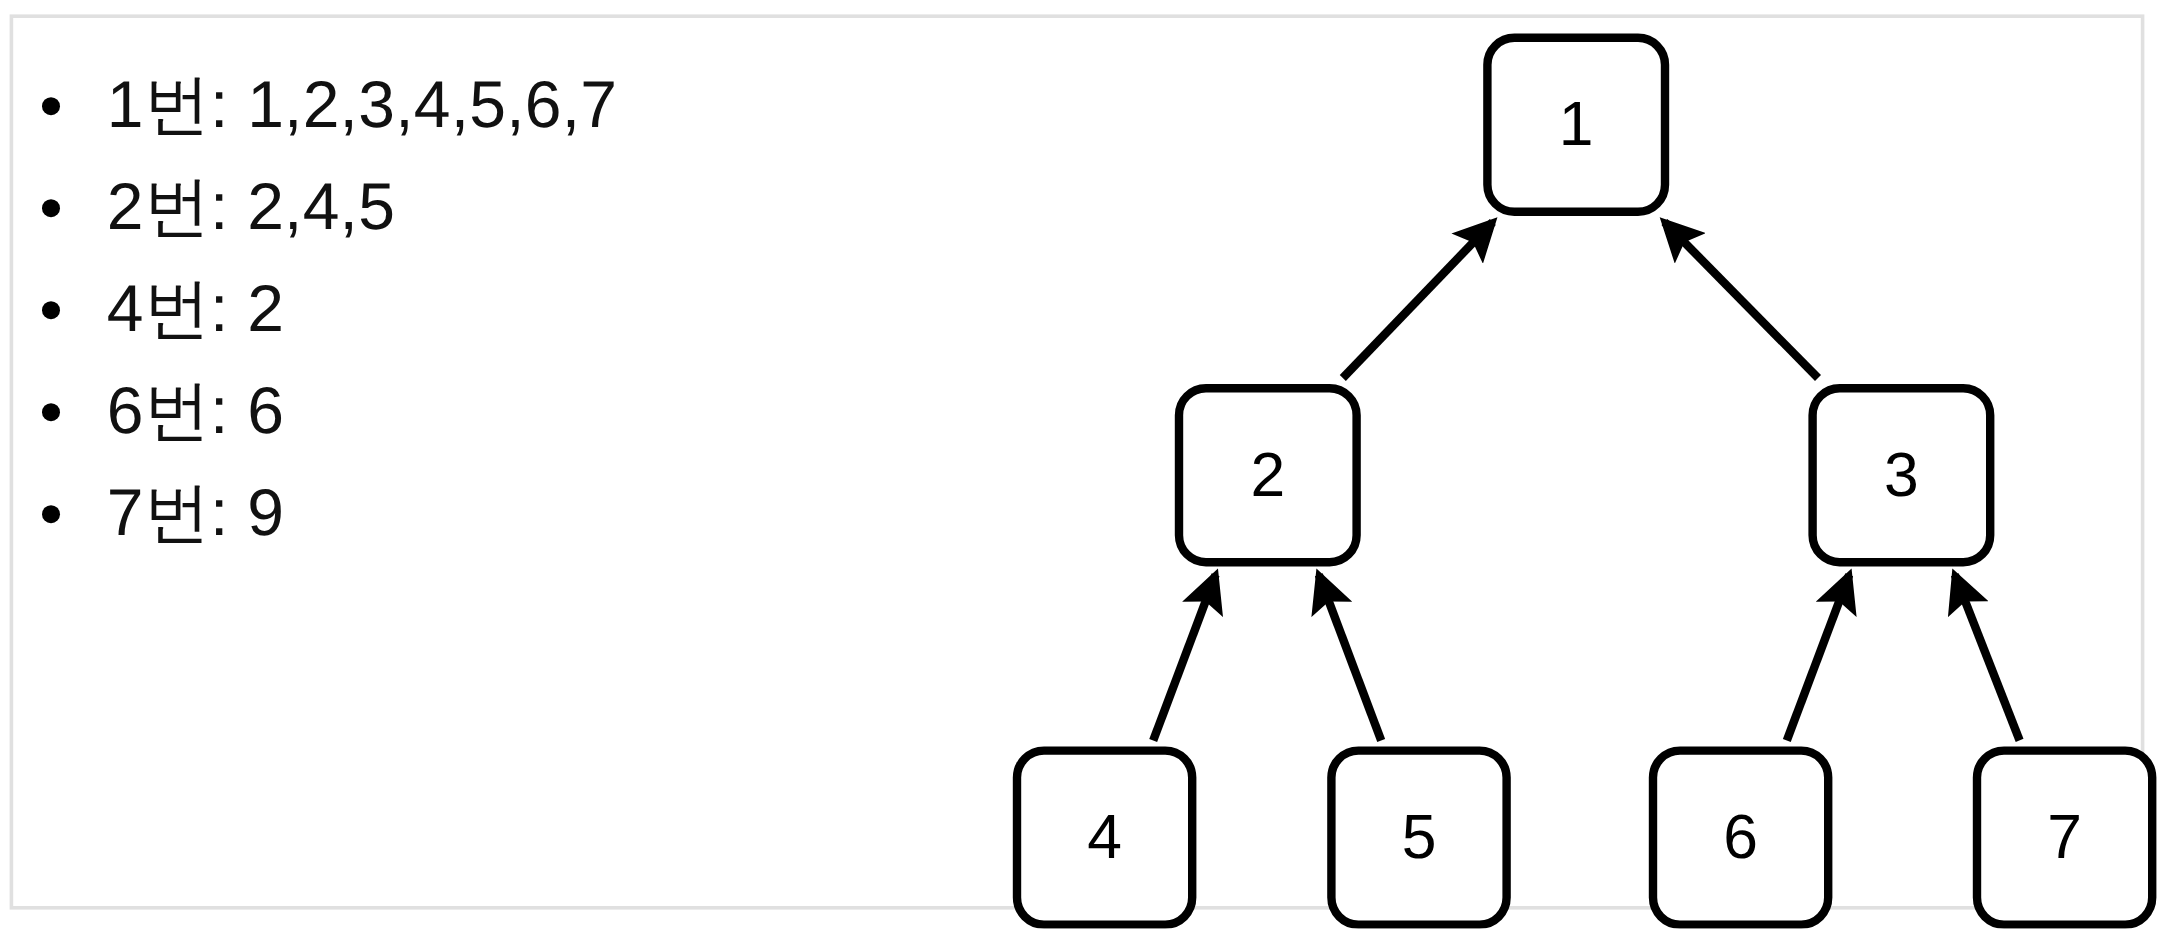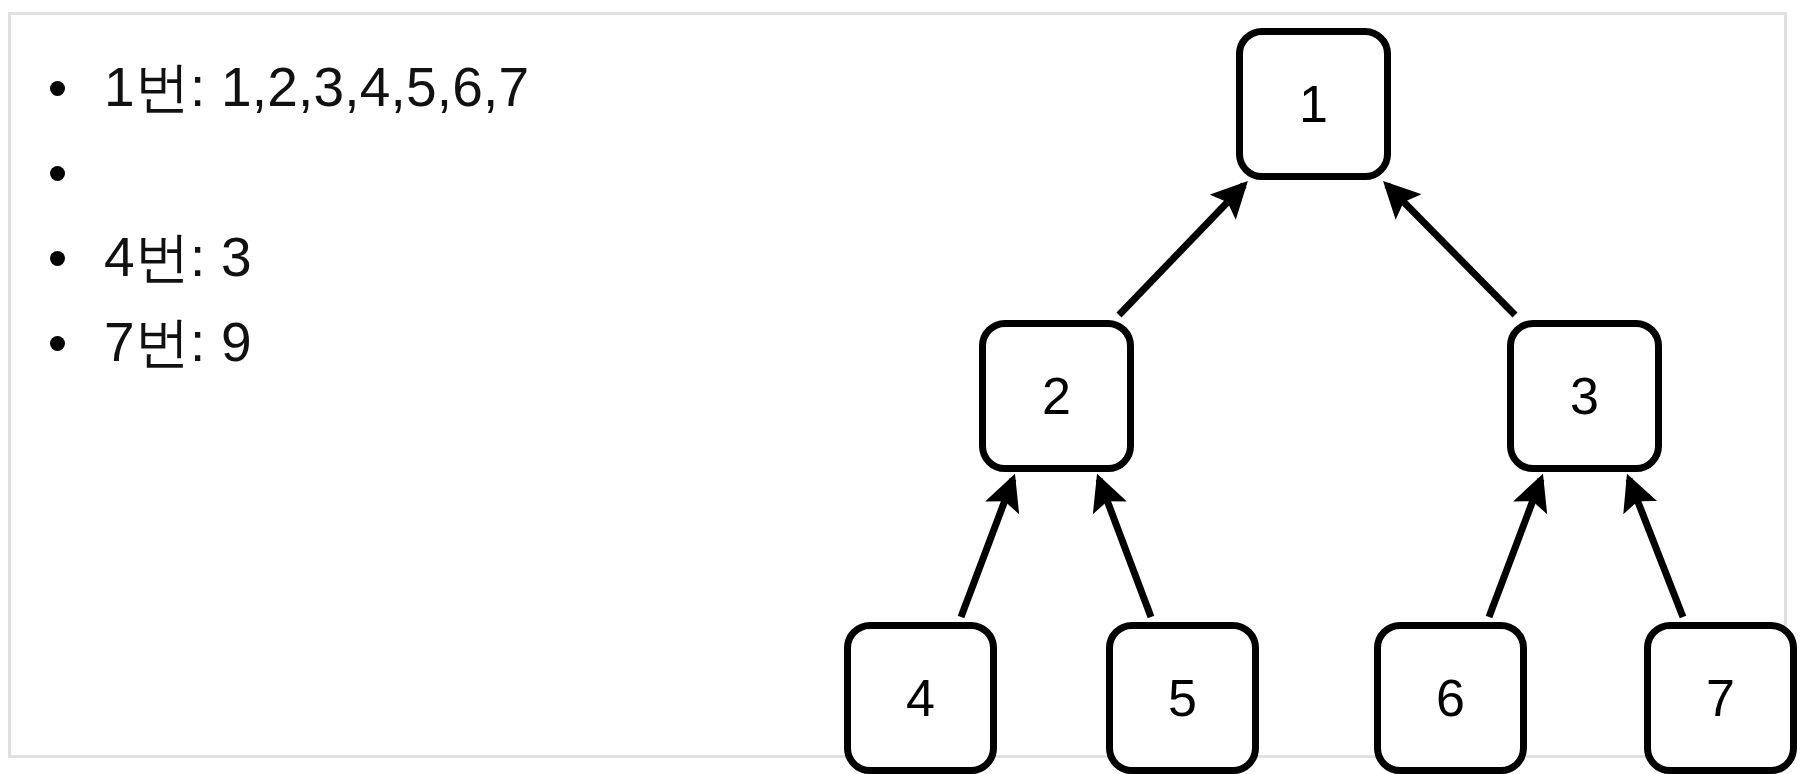--- a/index.html
+++ b/index.html
@@ -24,21 +24,21 @@
     top: 12px;
     width: 1779px;
     height: 746px;
     box-sizing: border-box;
     border: 3px solid #e0e0e0;
     background: #ffffff;
   }
   
   .adj-list {
     position: absolute;
-    left: 17px;
+    left: 2px;
     top: 30px;
     width: 760px;
     margin: 0;
     padding: 0;
     list-style: none;
   }
   .adj-list li {
     position: relative;
     height: 85px;
     line-height: 85px;
@@ -140,24 +140,29 @@
       </div>
     </div>
 
     <ul class="adj-list">
       <li>
         <span class="bullet"></span>
         <span>1번: 1,2,3,4,5,6,7</span>
       </li>
       <li>
         <span class="bullet"></span>
+        <span>2번: 2,4,5</span>
       </li>
       <li>
         <span class="bullet"></span>
-        <span>4번: 3</span>
+        <span>4번: 2</span>
+      </li>
+      <li>
+        <span class="bullet"></span>
+        <span>6번: 6</span>
       </li>
       <li>
         <span class="bullet"></span>
         <span>7번: 9</span>
       </li>
     </ul>
 
   </div>
 </div>
 

